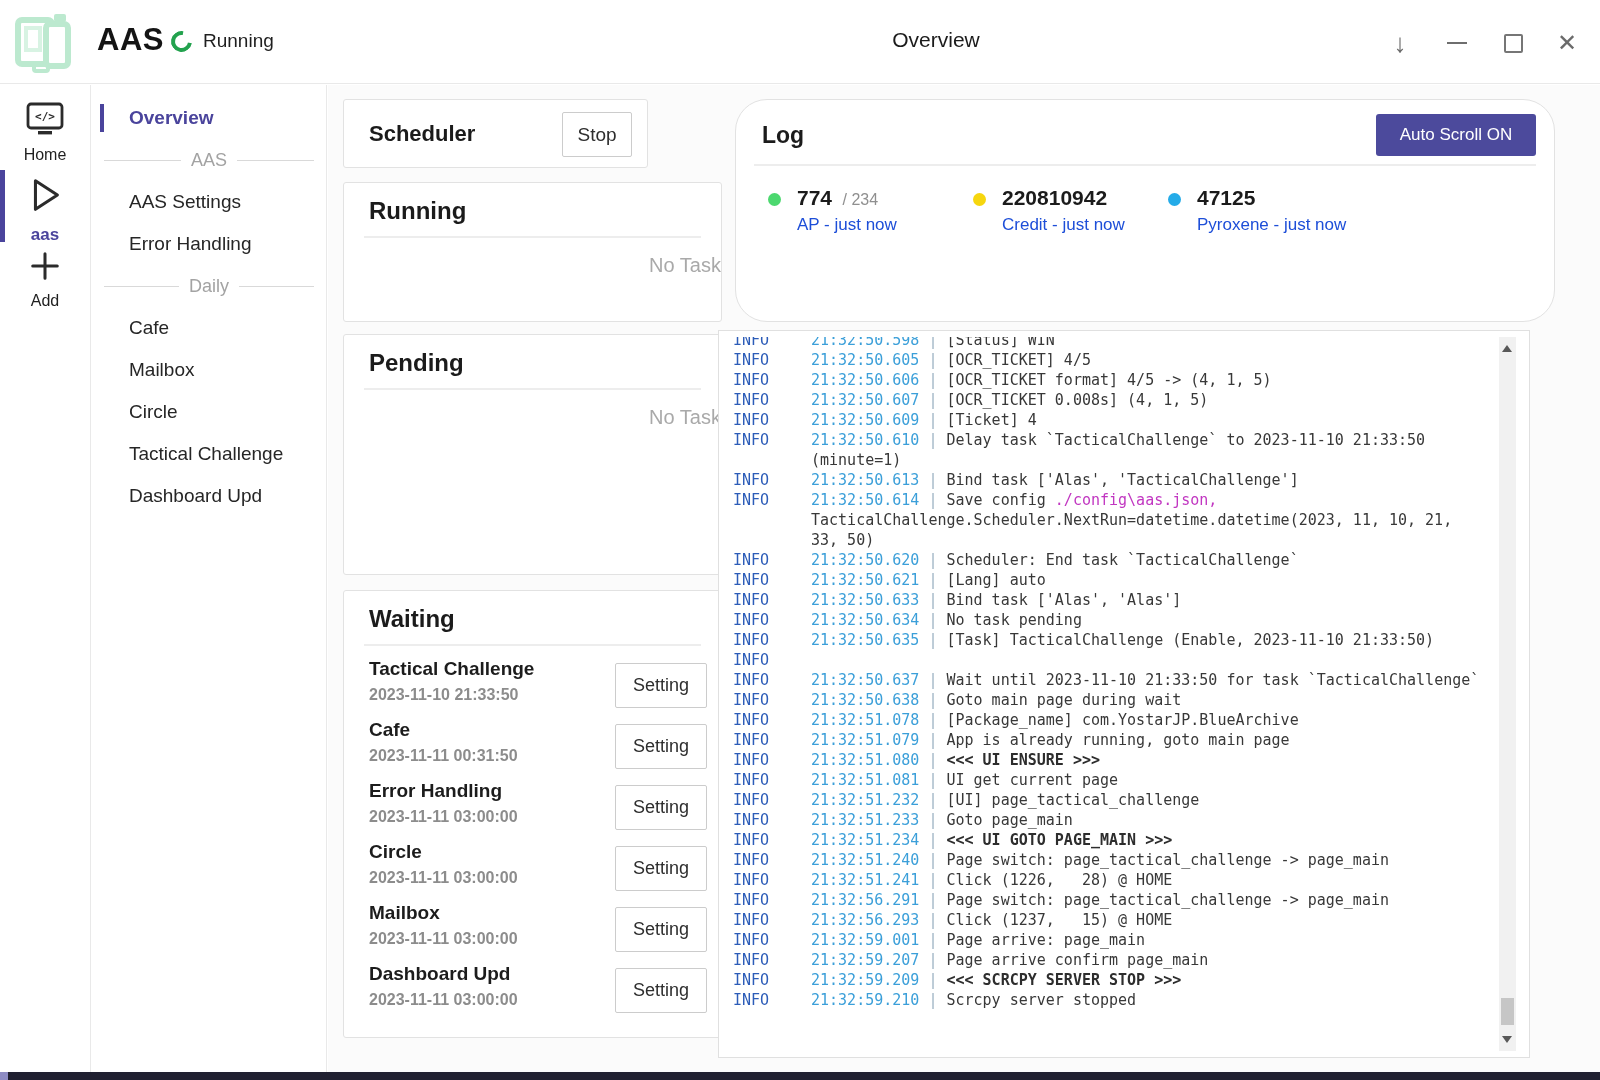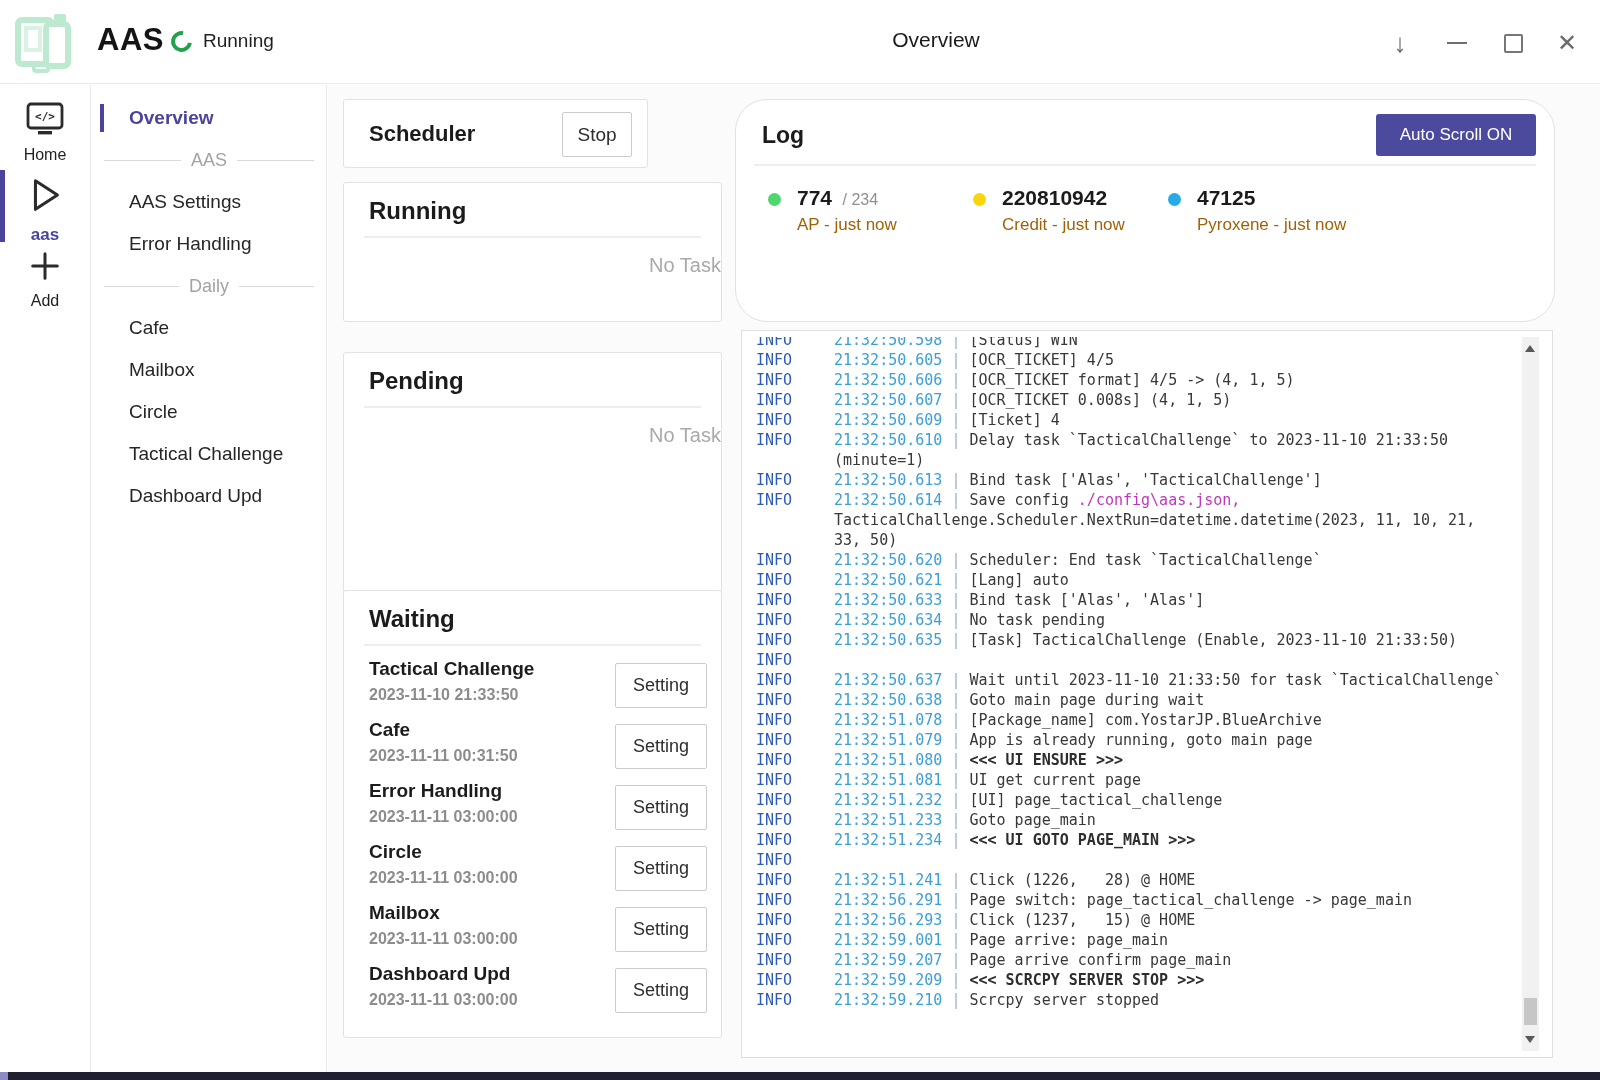--- a/index.html
+++ b/index.html
@@ -55,45 +55,45 @@
   .card-scheduler .card-title { position:absolute; left:25px; top:0; line-height:67px; font-size:22px; font-weight:bold; color:#1b1b1b; }
   .btn { background:#fff; border:1px solid #cccccc; border-radius:2px; color:#2e2e2e; cursor:pointer;
          font-family:"Liberation Sans",sans-serif; }
   .stop-btn { position:absolute; right:15px; top:12px; width:70px; height:45px; font-size:19px; }
 
   .panel-h { font-size:24px; font-weight:bold; color:#1b1b1b; padding:14px 25px 11px; }
   .panel-hr { border:none; border-top:2px solid #ededed; margin:0 20px; }
   .empty-text { text-align:right; color:#a9a9a9; font-size:20px; margin-top:16px; }
 
   .card-running { left:15px; top:97px; width:379px; height:140px; }
-  .card-pending { left:15px; top:267px; width:379px; height:241px; }
+  .card-pending { left:15px; top:249px; width:379px; height:241px; }
   .card-waiting { left:15px; top:505px; width:379px; height:448px; }
 
   .wait-rows { padding-top:8px; }
   .wait-row { position:relative; height:61px; }
   .wait-name { position:absolute; left:25px; top:4px; font-size:19px; font-weight:bold; color:#1c1c1c; }
   .wait-date { position:absolute; left:25px; top:32px; font-size:16px; font-weight:700; color:#8c8c8c; }
   .setting-btn { position:absolute; right:14px; top:9px; width:92px; height:45px; font-size:18px; }
 
   
   .card-log { left:407px; top:14px; width:820px; height:223px;border-radius:32px; }
   .card-log .card-title { position:absolute; left:26px; top:22px; font-size:23px; font-weight:bold; color:#1b1b1b; }
   .card-log .panel-hr { position:absolute; left:18px; right:18px; top:64px; margin:0; }
   .autoscroll-btn { position:absolute; right:18px; top:14px; width:160px; height:42px; border:none; border-radius:3px;
                     background:var(--accent,#4c4a9c); color:#fff; font-size:17px; cursor:pointer;
                     font-family:"Liberation Sans",sans-serif; }
   .stat { position:absolute; top:86px; display:flex; gap:16px; }
   .stat-1 { left:32px; } .stat-2 { left:237px; } .stat-3 { left:432px; }
   .stat-dot { width:13px; height:13px; border-radius:50%; margin-top:7px; flex:0 0 13px; }
   .stat-value { font-size:21px; font-weight:bold; color:#1b1b1b; }
   .stat-suffix { font-size:16px; color:#8f8f8f; margin-left:6px; font-weight:normal; }
-  .stat-label { display:block; font-size:17px; color:#a16207; margin-top:5px; }
-
-  
-  .log-panel { position:absolute; left:413px; top:245px; width:812px; height:728px; background:#fff;
+  .stat-label { display:block; font-size:17px; color:#1d4ed8; margin-top:5px; }
+
+  
+  .log-panel { position:absolute; left:390px; top:245px; width:812px; height:728px; background:#fff;
                border:1px solid #e0e0e0; border-radius:0; }
   .log-scroll { position:absolute; left:14px; right:46px; top:6px; bottom:10px; overflow:hidden; }
   .log-content { margin-top:-7px; font-family:"DejaVu Sans Mono",monospace; font-size:15px; line-height:20px; color:#383838; }
   .log-row { display:flex; }
   .lvl { flex:0 0 78px; color:var(--log-level,#2c5cb8); white-space:pre; }
   .lbody { flex:1; white-space:pre-wrap; word-break:break-word; }
   .ltime { color:var(--log-time,#3b9fd9); }
   .lpipe { color:#9db3c4; }
   .lmsg.bold { font-weight:bold; color:#2d2d2d; }
   .lmsg .path { color:var(--log-path,#c136c1); }
@@ -374,20 +374,21 @@
           <div class="log-row">
     <span class="lvl">INFO</span>
     <span class="lbody"><span class="ltime">21:32:51.233</span><span class="lpipe"> | </span><span class="lmsg"><span>Goto page_main</span></span></span>
   </div>
           <div class="log-row">
     <span class="lvl">INFO</span>
     <span class="lbody"><span class="ltime">21:32:51.234</span><span class="lpipe"> | </span><span class="lmsg bold"><span>&lt;&lt;&lt; UI GOTO PAGE_MAIN &gt;&gt;&gt;</span></span></span>
   </div>
           <div class="log-row">
     <span class="lvl">INFO</span>
+    <span class="lbody"><span class="ltime">21:32:51.240</span><span class="lpipe"> | </span><span class="lmsg"><span>Page switch: page_tactical_challenge -&gt; page_main</span></span></span>
   </div>
           <div class="log-row">
     <span class="lvl">INFO</span>
     <span class="lbody"><span class="ltime">21:32:51.241</span><span class="lpipe"> | </span><span class="lmsg"><span>Click (1226,   28) @ HOME</span></span></span>
   </div>
           <div class="log-row">
     <span class="lvl">INFO</span>
     <span class="lbody"><span class="ltime">21:32:56.291</span><span class="lpipe"> | </span><span class="lmsg"><span>Page switch: page_tactical_challenge -&gt; page_main</span></span></span>
   </div>
           <div class="log-row">

